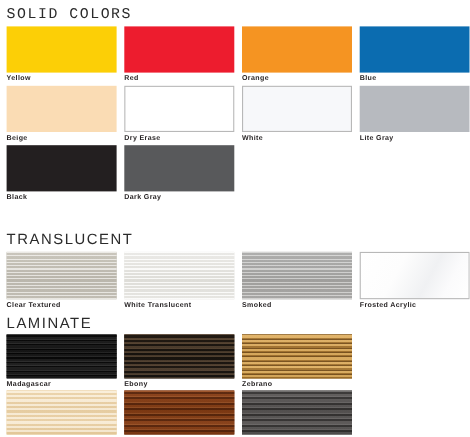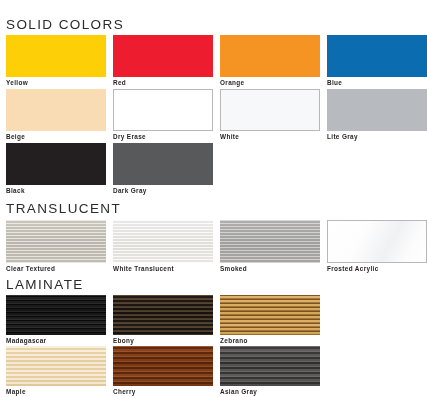--- a/index.html
+++ b/index.html
@@ -27,22 +27,22 @@
   .section-title {
     font-family: "Liberation Sans", sans-serif;
     font-size: 13.5px;
     font-weight: 400;
     letter-spacing: 1.4px;
     color: #2b2b2b;
     line-height: 15px;
     margin: 0 0 3px 0;
     white-space: nowrap;
   }
-  #section-solid .section-title { padding-top: 17px; }
-  #section-translucent { margin-top: 4px; }
+  #section-solid .section-title { padding-top: 6px; font-family: Liberation Mono, monospace; }
+  #section-translucent { margin-top: 24px; }
   #section-translucent .section-title { margin-bottom: 4px; }
   #section-laminate { margin-top: 2px; }
   #section-laminate .section-title { margin-bottom: 3px; }
 
   .swatch-row {
     display: flex;
     flex-direction: row;
     gap: 0;
   }
   .swatch-cell {

